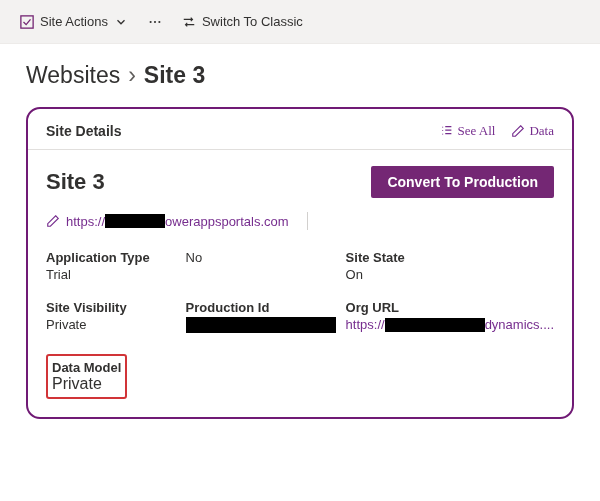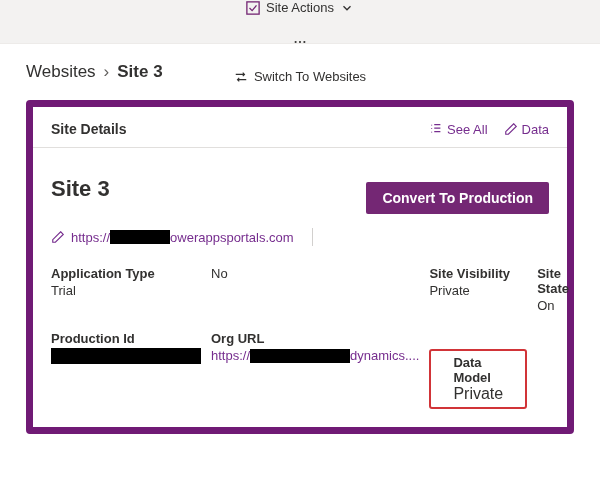--- a/index.html
+++ b/index.html
@@ -1,46 +1,46 @@
 <!DOCTYPE html>
 <html><head>
 <meta charset="utf-8">
 <style>
   * { box-sizing: border-box; margin: 0; padding: 0; }
   html, body { width: 600px; height: 501px; font-family: "Segoe UI", Arial, sans-serif; background: #fff; color: #323130; }
-  .toolbar { height: 44px; background: #f3f2f1; border-bottom: 1px solid #edebe9; display: flex; align-items: center; padding: 0 20px; gap: 20px; font-size: 13px; flex-direction: column; }
+  .toolbar { height: 44px; background: #f3f2f1; border-bottom: 1px solid #edebe9; display: flex; align-items: center; padding: 12px 20px; gap: 20px; font-size: 13px; }
   .toolbar .tb-item { display: flex; align-items: center; gap: 6px; cursor: pointer; color: #323130; }
   .toolbar svg { width: 14px; height: 14px; }
-  .breadcrumb { padding: 18px 26px 10px; font-size: 17px; display: flex; align-items: flex-start; gap: 8px; }
+  .breadcrumb { padding: 18px 26px 10px; font-size: 23px; display: flex; align-items: flex-start; gap: 8px; }
   .breadcrumb .bc-link { font-weight: 400; cursor: pointer; }
   .breadcrumb .bc-current { font-weight: 600; }
   .chev { color: #605e5c; }
-  .card { margin: 8px 26px 20px; border: 7px solid #701a75; border-radius: 4px; background: #fff; }
+  .card { margin: 8px 26px 20px; border: 2px solid #701a75; border-radius: 14px; background: #fff; }
   .card-header { display: flex; align-items: center; justify-content: space-between; padding: 14px 18px 10px; border-bottom: 1px solid #e1dfdd; }
   .card-header h2 { font-size: 14px; font-weight: 600; }
-  .header-actions { display: flex; gap: 16px; align-items: flex-start; }
+  .header-actions { display: flex; gap: 16px; align-items: flex-start; font-family: Liberation Serif, serif; }
   .header-actions .act { display: flex; align-items: center; gap: 4px; color: #762d8e; font-size: 13px; cursor: pointer; }
   .header-actions svg { width: 14px; height: 14px; stroke: #762d8e; }
   .card-body { padding: 16px 18px 18px; }
   .title-row { display: flex; align-items: center; justify-content: space-between; margin-bottom: 14px; }
   .title-row h1 { font-size: 22px; font-weight: 600; }
-  .primary-btn { background: #742774; color: #fff; border: none; padding: 8px 16px; font-size: 14px; font-weight: 600; cursor: pointer; border-radius: 2px; margin-top: 18px; }
+  .primary-btn { background: #742774; color: #fff; border: none; padding: 8px 16px; font-size: 14px; font-weight: 600; cursor: pointer; border-radius: 2px; }
   .url-row { display: flex; align-items: center; gap: 18px; margin-bottom: 20px; font-size: 13px; }
   .url-row .link { color: #762d8e; display: flex; align-items: center; gap: 6px; cursor: pointer; }
   .url-row .link svg { width: 14px; height: 14px; stroke: #762d8e; }
   .url-text { display: inline-flex; align-items: center; }
   .redact { display: inline-block; width: 60px; height: 14px; background: #000; vertical-align: middle; }
   .vdiv { width: 1px; height: 18px; background: #d2d0ce; }
-  .grid { display: grid; grid-template-columns: 1fr 1fr 1fr 1fr; row-gap: 18px; column-gap: 10px; }
+  .grid { display: grid; grid-template-columns: 1fr 1fr 1fr; row-gap: 18px; column-gap: 10px; }
   .field .label { font-size: 13px; font-weight: 600; margin-bottom: 2px; }
   .field .value { font-size: 13px; }
   .redact-lg { display: inline-block; width: 150px; height: 16px; background: #000; }
   .redact-inline { display:inline-block; width:100px; height:14px; background:#000; vertical-align: middle; }
   .orgurl { color: #762d8e; font-size: 13px; display:inline-flex; align-items:center; }
-  .highlight-box { border: 2px solid #d13438; padding: 4px 22px; display: inline-block; border-radius: 3px; margin-top: 18px; }
+  .highlight-box { border: 2px solid #d13438; padding: 4px 4px; display: inline-block; border-radius: 3px; }
   .highlight-box .label { font-size: 13px; font-weight: 700; }
 </style>
 </head>
 <body>
 
 <div class="toolbar">
   <div class="tb-item">
     <svg viewBox="0 0 16 16" fill="none" stroke="#742774" stroke-width="1.5">
         <rect x="1" y="1" width="14" height="14"></rect>
         <path d="M4 8l3 3 5-6"></path>
@@ -54,21 +54,21 @@
     <svg viewBox="0 0 16 16" fill="#323130">
         <circle cx="3" cy="8" r="1.2"></circle>
         <circle cx="8" cy="8" r="1.2"></circle>
         <circle cx="13" cy="8" r="1.2"></circle>
       </svg>
   </div>
   <div class="tb-item">
     <svg viewBox="0 0 16 16" fill="none" stroke="#323130" stroke-width="1.3">
         <path d="M2 5h10M10 3l2 2-2 2M14 11H4M6 9l-2 2 2 2"></path>
       </svg>
-    <span>Switch To Websites</span>
+    <span>Switch To Classic</span>
   </div>
 </div>
 
 <div class="breadcrumb">
   <span class="bc-link">Websites</span>
   <span class="chev">›</span>
   <span class="bc-current">Site 3</span>
 </div>
 
 <div class="card">
@@ -112,26 +112,26 @@
 
     <div class="grid">
       <div class="field">
         <div class="label">Application Type</div>
         <div class="value">Trial</div>
       </div>
       <div class="field">
         <div class="value">No</div>
       </div>
       <div class="field">
+        <div class="label">Site State</div>
+        <div class="value">On</div>
+      </div>
+      <div class="field">
         <div class="label">Site Visibility</div>
         <div class="value">Private</div>
-      </div>
-      <div class="field">
-        <div class="label">Site State</div>
-        <div class="value">On</div>
       </div>
       <div class="field">
         <div class="label">Production Id</div>
         <div class="value"><span class="redact-lg"></span></div>
       </div>
       <div class="field">
         <div class="label">Org URL</div>
         <div class="value">
           <span class="orgurl">
               <span>https://</span>

